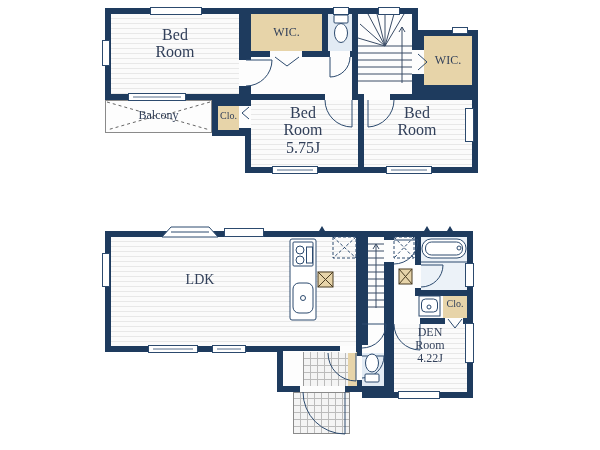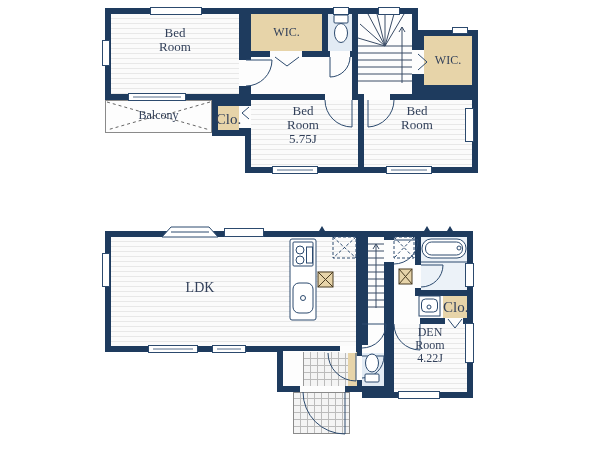--- a/index.html
+++ b/index.html
@@ -14,23 +14,23 @@
   .bathf{background:#ecf2f8;}
   .whitef{background:#fdfdfd;}
   .opening{background:#fdfdfd;z-index:3;}
   .win{background:#ffffff;border:1px solid #2c4a6e;z-index:4;}
   .balcony{background:#fdfdfd;border:1px solid #8a8a8a;z-index:2;}
   .tile{background-color:#f4f4f4;background-image:
         repeating-linear-gradient(0deg,transparent 0 6px,#bbbbbb 6px 7px),
         repeating-linear-gradient(90deg,transparent 0 6px,#bbbbbb 6px 7px);}
   .porch{border:1px solid #8a8a8a;z-index:2;}
   .lbl{z-index:6;color:#32405a;text-align:center;line-height:1.08;}
-  .rm{font-size:13px;}
+  .rm{font-size:16px;}
   .sm{font-size:12px;}
-  .xs{font-size:15px;}
+  .xs{font-size:10px;}
   .ldk{font-size:14px;}
   .area-label{z-index:7;background:#1e3b5e;color:#ece4cb;font-size:13.5px;
               display:flex;align-items:center;justify-content:center;letter-spacing:0.5px;}
   svg.overlay{position:absolute;left:0;top:0;z-index:5;pointer-events:none;}
 </style>
 </head>
 <body>
 
 <div class="canvas">
 
@@ -114,21 +114,21 @@
   <div class="el opening" style="left:300px;top:386px;width:45px;height:6px"></div>
 
   <div class="el win" style="left:224px;top:228px;width:40px;height:9px"></div>
   <div class="el win" style="left:102px;top:253px;width:8px;height:34px"></div>
   <div class="el win" style="left:148px;top:345px;width:50px;height:8px"></div>
   <div class="el win" style="left:212px;top:345px;width:34px;height:8px"></div>
   <div class="el win" style="left:465px;top:323px;width:9px;height:40px"></div>
   <div class="el win" style="left:398px;top:391px;width:42px;height:8px"></div>
   <div class="el win" style="left:465px;top:263px;width:9px;height:24px"></div>
 
-  <div class="el lbl ldk" style="left:160px;top:280px;width:80px">
+  <div class="el lbl ldk" style="left:160px;top:272px;width:80px">
     <span style="display:block">LDK</span>
   </div>
   <div class="el lbl xs" style="left:443px;top:299px;width:24px">Clo.</div>
   <div class="el lbl sm" style="left:390px;top:326px;width:80px">
     <span style="display:block">DEN</span>
     <span style="display:block">Room</span>
     <span style="display:block">4.22J</span>
   </div>
 
   <svg class="overlay" width="600" height="450" viewBox="0 0 600 450">

